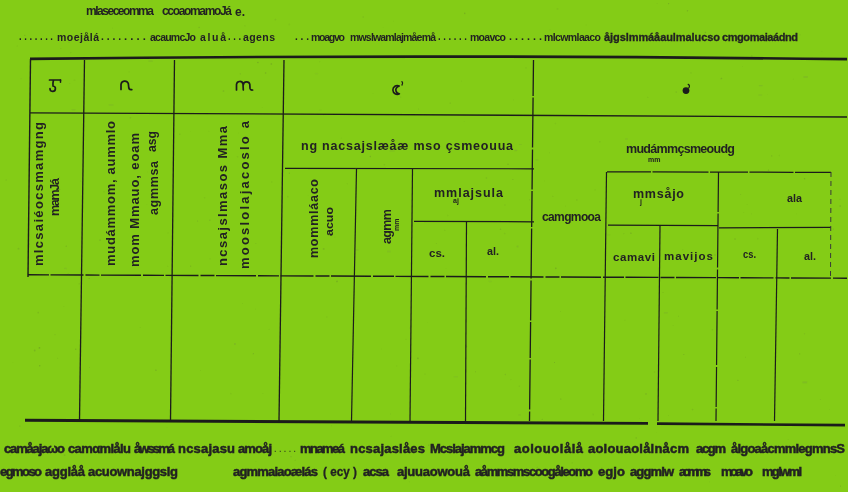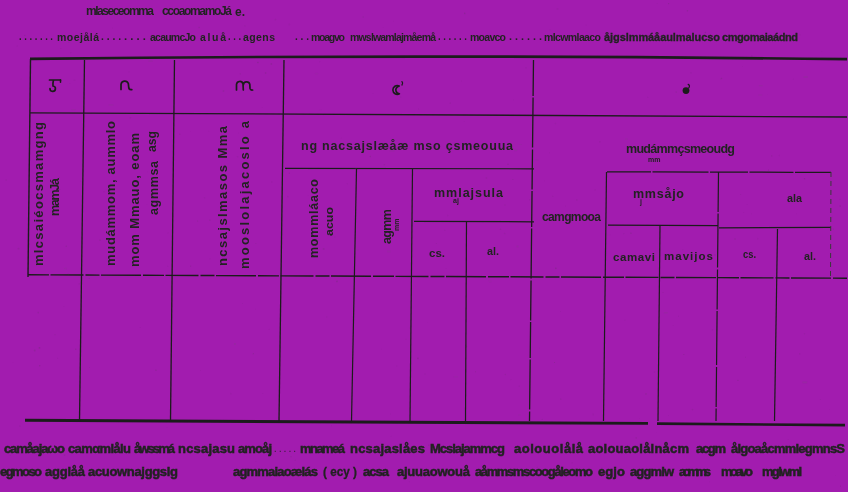--- a/index.html
+++ b/index.html
@@ -1,15 +1,15 @@
 <!DOCTYPE html>
 <html><head><meta charset="utf-8">
 <style>
 html,body{margin:0;padding:0;background:#f4f3ee;}
-#pg{position:relative;width:848px;height:492px;background:#a21caf;overflow:hidden;}
+#pg{position:relative;width:848px;height:492px;background:#84cc16;overflow:hidden;}
 svg{position:absolute;left:0;top:0;filter:blur(0.22px);}
 text{font-family:"Liberation Sans",sans-serif;}
 </style></head>
 <body>
 <div id="pg">
 <svg width="848" height="492" viewBox="0 0 848 492">
 <path d="M30,58.8 Q440,54.2 847,59.2" stroke="#1b1b1b" stroke-width="2.7" fill="none" stroke-linecap="butt"></path>
 <path d="M30,112.8 Q440,114.2 847,117" stroke="#1b1b1b" stroke-width="1.3" fill="none" stroke-linecap="butt"></path>
 <line x1="28" y1="274.8" x2="847" y2="278.2" stroke="#1b1b1b" stroke-width="1.4" stroke-dasharray="21 1.5 33 2 14 1.5 40 2"></line>
 <path d="M25,420.3 L648,423.4" stroke="#1b1b1b" stroke-width="2.9" fill="none" stroke-linecap="butt"></path>

